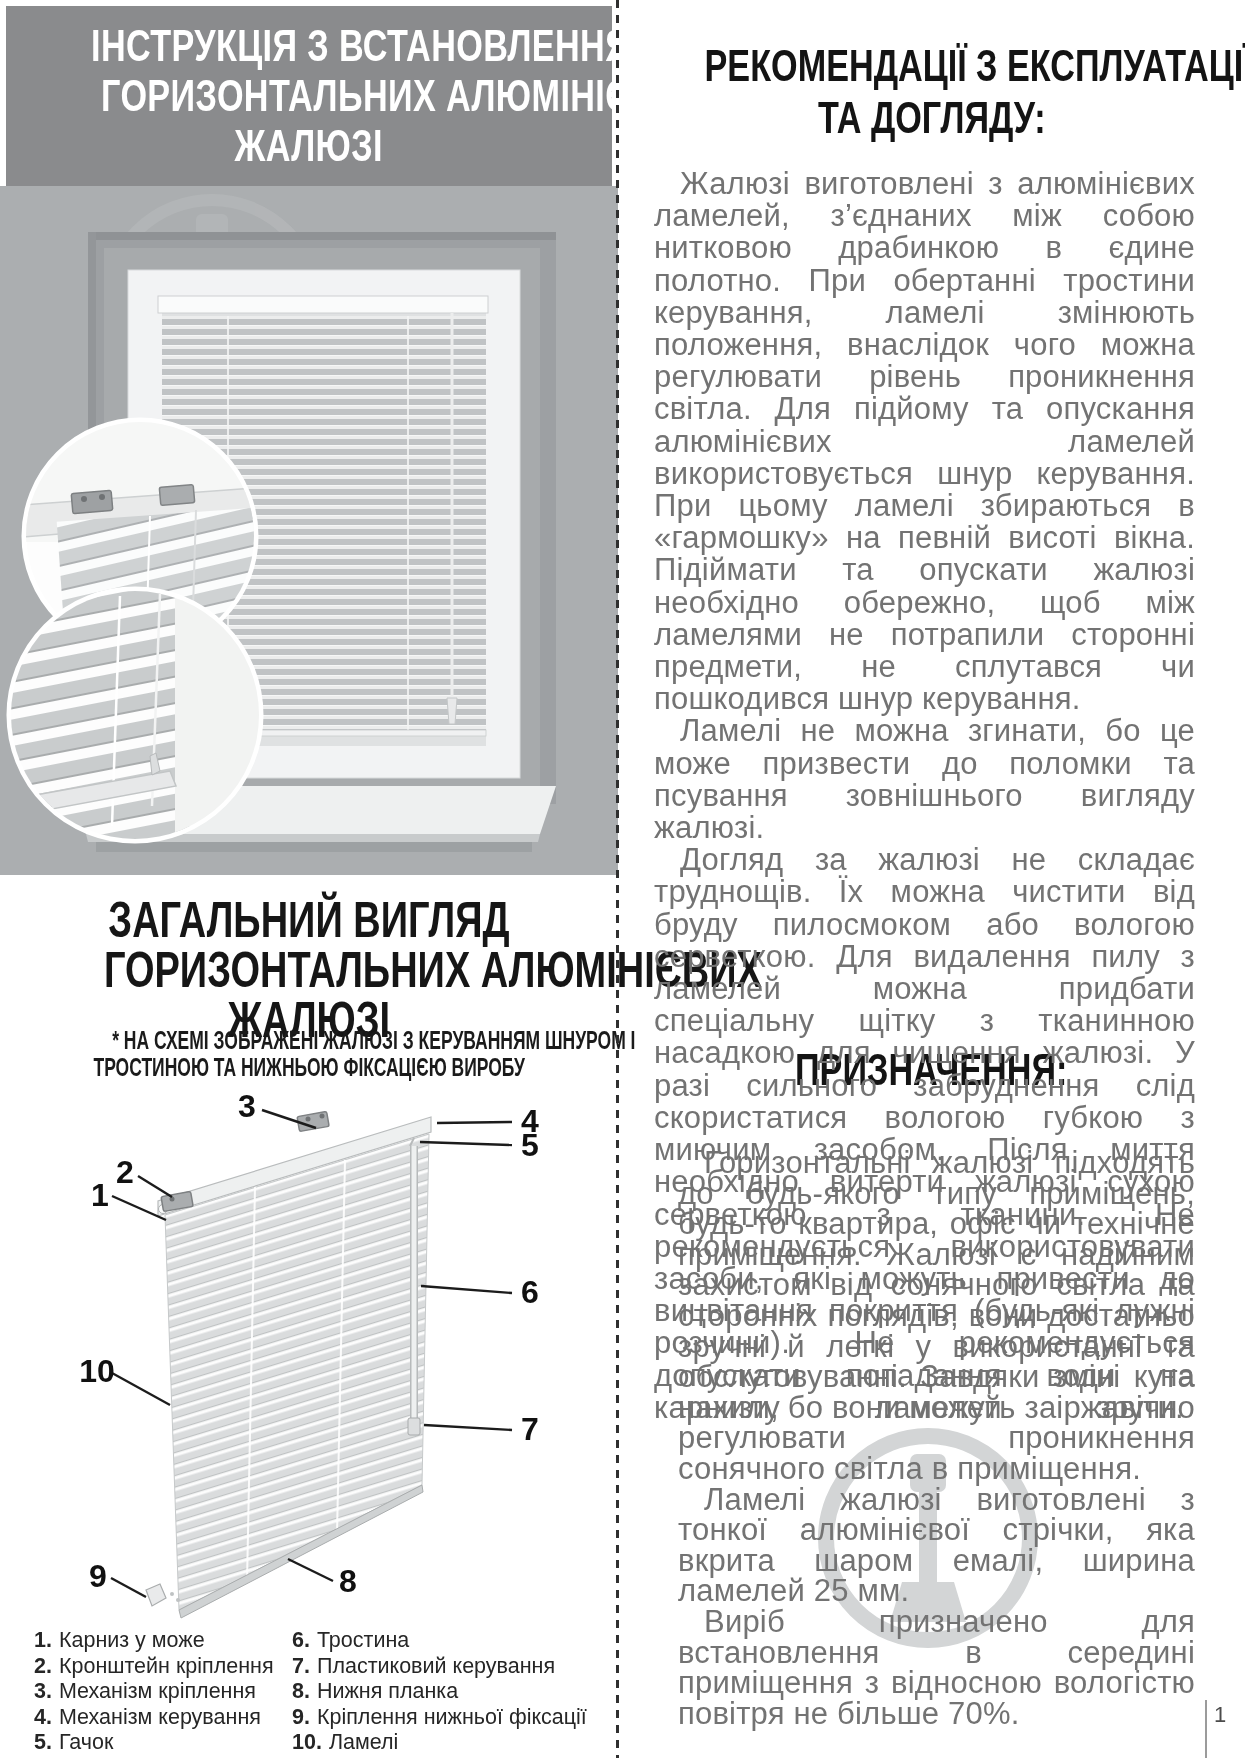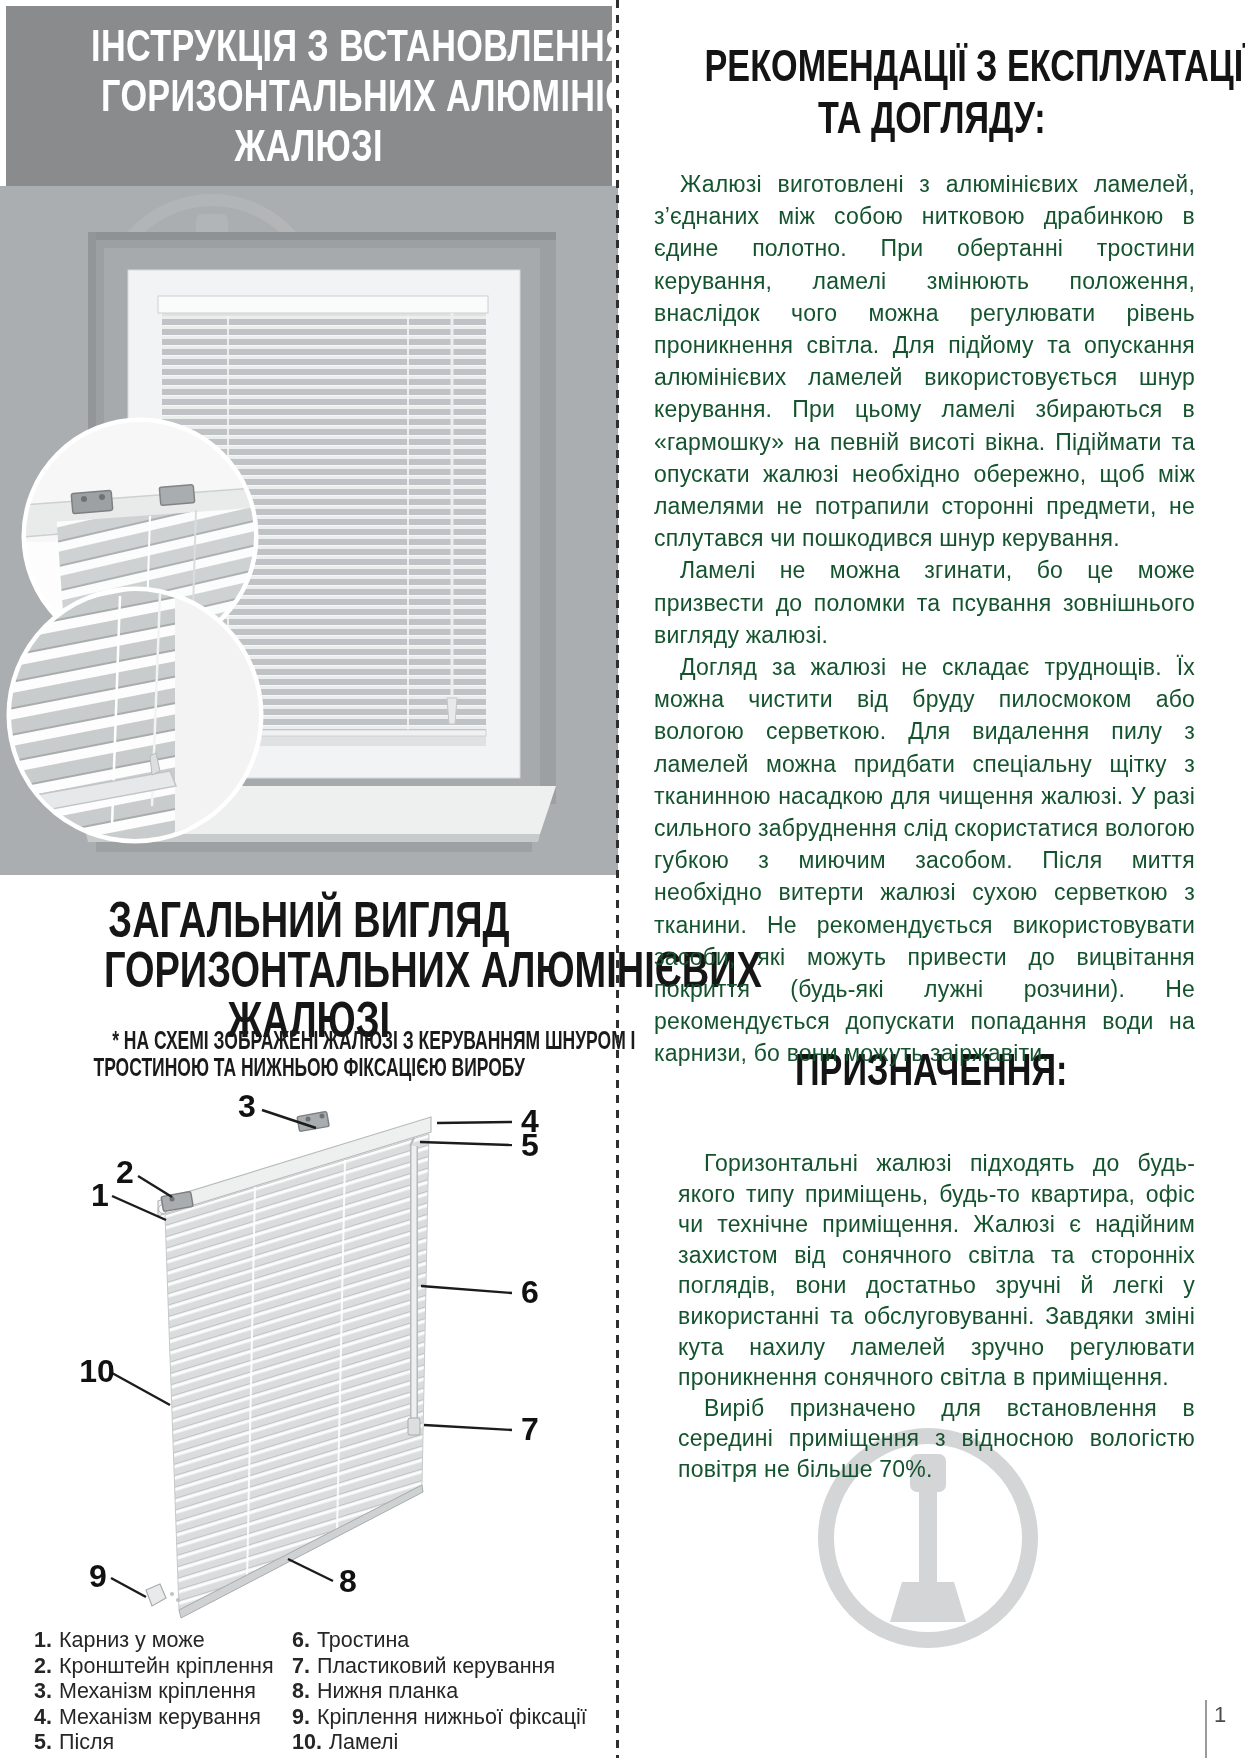--- a/index.html
+++ b/index.html
@@ -25,22 +25,22 @@
   .legend-item{white-space:nowrap;}
   .legend-num{font-weight:700;margin-right:7px;}
   
   .divider{position:absolute;left:616px;top:0;width:3px;height:1758px;
            background:repeating-linear-gradient(#2f2f2f 0 8px,transparent 8px 15px);}
   
   .rightcol{position:absolute;left:618px;top:0;width:627px;height:1758px;}
   .rec-head{position:absolute;top:40px;left:0;width:100%;}
   .rec-head .hline,.purpose-head .hline{font-weight:700;color:#141414;font-size:45px;line-height:52px;}
   .bodytext{position:absolute;left:36px;right:50px;z-index:2;}
-  .bodytext p{margin:0;text-align:justify;text-indent:26px;font-size:23px;line-height:32.2px;
-              letter-spacing:.2px;color:#14532d;}
+  .bodytext p{margin:0;text-align:justify;text-indent:26px;font-size:31px;line-height:32.2px;
+              letter-spacing:.2px;color:#737373;}
   .rec-body{top:168px;}
   .purpose-head{position:absolute;top:1044px;left:0;width:100%;}
   .purpose-body{top:1148px;margin-left:24px;}
   .purpose-body p{line-height:30.6px;}
   .wm-bottom{position:absolute;left:192px;top:1420px;width:236px;height:236px;z-index:1;}
   
   .pagenum-rule{position:absolute;left:1205px;top:1700px;width:2px;height:58px;background:#9b9b9b;}
   .pagenum{position:absolute;left:1214px;top:1702px;font-size:22px;color:#4c4c4c;}
 </style>
 </head>
@@ -216,21 +216,21 @@
       <text x="98" y="505" text-anchor="middle">9</text>
       <text x="97" y="300" text-anchor="middle">10</text>
     </g>
   </svg>
 
   <div class="legend c1">
     <div class="legend-item"><span class="legend-num">1.</span><span>Карниз у може</span></div>
     <div class="legend-item"><span class="legend-num">2.</span><span>Кронштейн кріплення</span></div>
     <div class="legend-item"><span class="legend-num">3.</span><span>Механізм кріплення</span></div>
     <div class="legend-item"><span class="legend-num">4.</span><span>Механізм керування</span></div>
-    <div class="legend-item"><span class="legend-num">5.</span><span>Після</span></div>
+    <div class="legend-item"><span class="legend-num">5.</span><span>Гачок</span></div>
   </div>
   <div class="legend c2">
     <div class="legend-item"><span class="legend-num">6.</span><span>Тростина</span></div>
     <div class="legend-item"><span class="legend-num">7.</span><span>Пластиковий керування</span></div>
     <div class="legend-item"><span class="legend-num">8.</span><span>Нижня планка</span></div>
     <div class="legend-item"><span class="legend-num">9.</span><span>Кріплення нижньої фіксації</span></div>
     <div class="legend-item"><span class="legend-num">10.</span><span>Ламелі</span></div>
   </div>
 
   <div class="divider"></div>
@@ -254,20 +254,21 @@
       <rect x="109" y="70" width="18" height="92" fill="#d3d5d6"></rect>
       <path d="M92 162 h52 l12 40 h-76 z" fill="#d3d5d6"></path>
     </svg>
 
     <div class="purpose-head">
       <div class="hline"><span class="sq">ПРИЗНАЧЕННЯ:</span></div>
     </div>
 
     <div class="bodytext purpose-body">
       <p>Горизонтальні жалюзі підходять до будь-якого типу приміщень, будь-то квартира, офіс чи технічне приміщення. Жалюзі є надійним захистом від сонячного світла та сторонніх поглядів, вони достатньо зручні й легкі у використанні та обслуговуванні. Завдяки зміні кута нахилу ламелей зручно регулювати проникнення сонячного світла в приміщення.</p>
+      <p>Ламелі жалюзі виготовлені з тонкої алюмінієвої стрічки, яка вкрита шаром емалі, ширина ламелей 25 мм.</p>
       <p>Виріб призначено для встановлення в середині приміщення з відносною вологістю повітря не більше 70%.</p>
     </div>
   </div>
 
   <div class="pagenum-rule"></div>
   <div class="pagenum">1</div>
 
 </div>
 
 </body></html>

